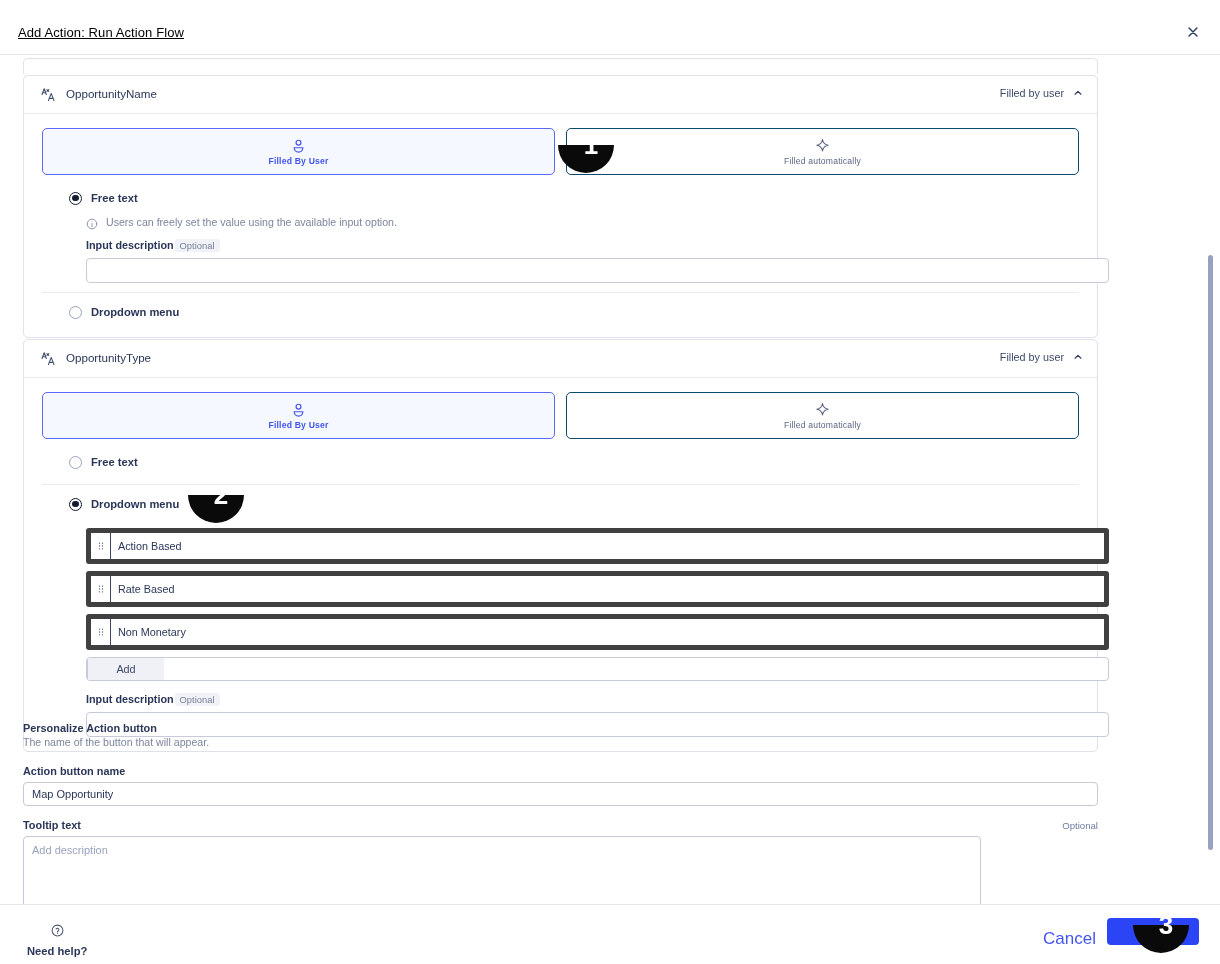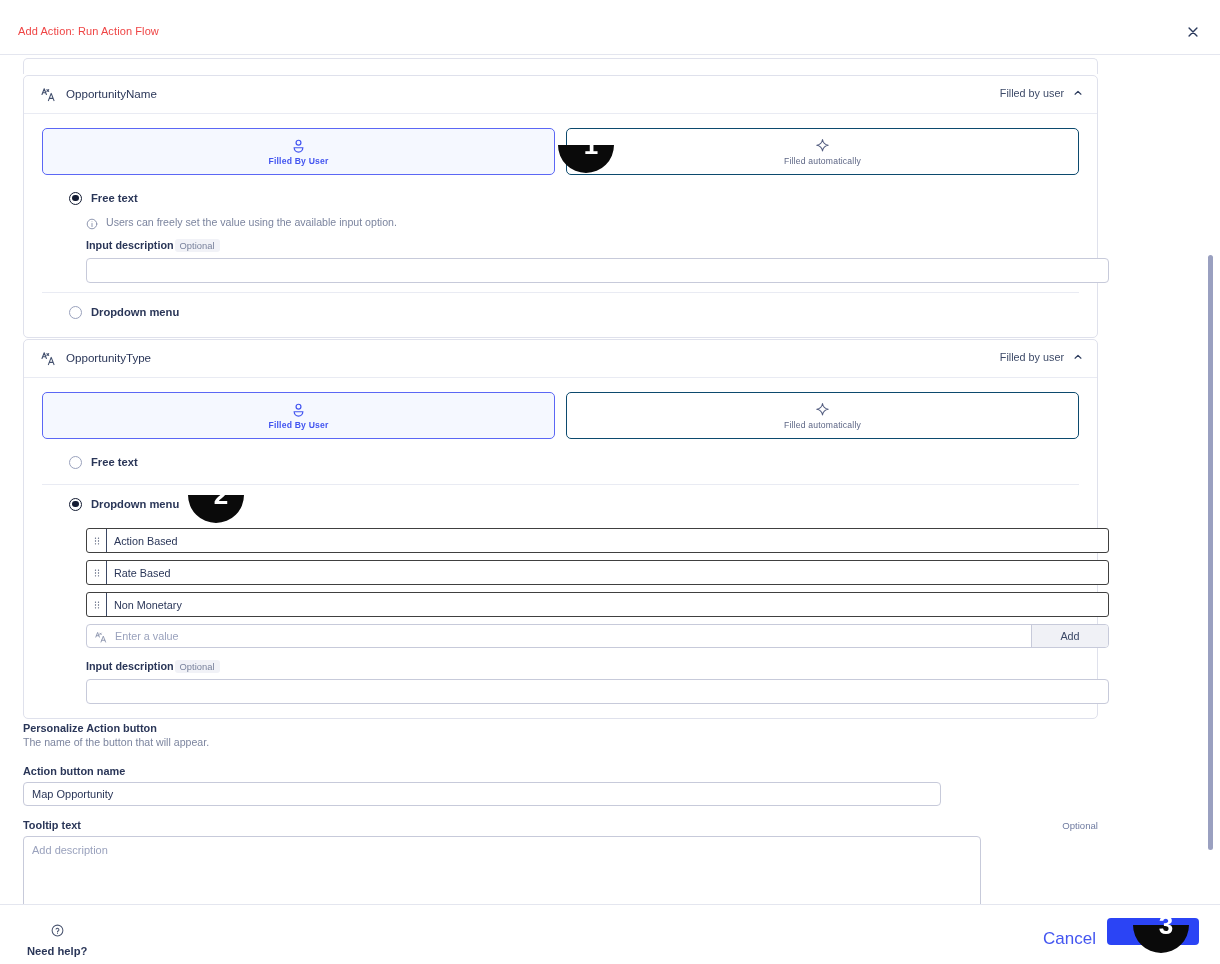--- a/index.html
+++ b/index.html
@@ -15,21 +15,21 @@
   .screen { position: relative; width: 1220px; height: 964px; background:#fff; }
 
   
   .modal-header {
     position: absolute; left:0; top:0; width:1220px; height:55px;
     border-bottom: 1px solid #e4e6ef;
     background:#fff;
   }
   .modal-title {
     position:absolute; left:18px; top:25px;
-    font-size: 11px; color:#ef4444; letter-spacing:0.1px;
+    font-size: 13px; color:#000000; letter-spacing:0.1px;text-decoration:underline;
   }
   .close-btn {
     position:absolute; right:17px; top:22px;
     width:20px; height:20px; cursor:pointer;
     display:flex; align-items:center; justify-content:center;
     color:#2b3a5c;
   }
   .close-btn svg { display:block; }
 
   
@@ -134,22 +134,22 @@
     width:1023px; font-family:inherit; font-size:11px;
     color:#2a3658; padding:0 8px; outline:none;
   }
   .txt-input::placeholder { color:#9aa2bd; }
 
   .divider { height:1px; background:#e9ebf3; margin:9px 18px 0 18px; }
 
   
   .opt-row {
     position:relative; display:flex; align-items:stretch;
-    margin:0 0 0 62px; width:1023px; height:25px;
-    border:1px solid #404040; border-radius:3px; background:#fff;
+    margin:0 0 0 62px; width:1023px; height:36px;
+    border:5px solid #404040; border-radius:3px; background:#fff;
   }
   .grip {
     width:20px; display:flex; align-items:center; justify-content:center;
     border-right:1px solid #3b4763; cursor:grab; color:#4a5570;
   }
   .opt-val {
     flex:1; display:flex; align-items:center; padding-left:7px;
     font-size:10.8px; color:#2a3658;
   }
 
@@ -170,21 +170,21 @@
   }
 
   
   .sect { position:absolute; left:23px; width:1075px; }
   .sect-title { font-size:10.9px; font-weight:700; color:#2a3658;margin-top:12px; }
   .sect-sub { font-size:10.6px; color:#7c859f; margin-top:2px; }
   .fld-label {
     font-size:10.9px; font-weight:700; color:#2a3658;
   }
   .wide-input {
-    display:block; width:918px; height:24px;
+    display:block; width:1075px; height:24px;
     border:1px solid #c7cada; border-radius:4px; background:#fff;
     font-family:inherit; font-size:11px; color:#2a3658;
     padding:0 8px; outline:none; margin-top:5px;
   }
   .wide-input::placeholder { color:#9aa2bd; }
   .opt-right { font-size:9.6px; color:#6f7ba0; }
   .ta {
     display:block; width:958px; height:80px; resize:vertical;
     border:1px solid #c7cada; border-radius:4px; background:#fff;
     font-family:inherit; font-size:11px; color:#2a3658;
@@ -419,30 +419,20 @@
                 <circle cx="2" cy="6" r="0.85"></circle>
                   <circle cx="6" cy="6" r="0.85"></circle>
                 <circle cx="2" cy="9.8" r="0.85"></circle>
                   <circle cx="6" cy="9.8" r="0.85"></circle>
               </svg>
             </span>
             <span class="opt-val">Non Monetary</span>
           </div>
 
           <div class="add-row">
-            <div class="add-in">
-              <span class="mode-ic">
-                <svg viewBox="0 0 16 16" width="13" height="13" fill="none" stroke="currentColor" stroke-width="1.1" stroke-linecap="round" stroke-linejoin="round">
-                  <path d="M1 7.5 L3.2 1.8 L5.4 7.5 M1.7 5.8 H4.7"></path>
-                  <path d="M7.4 13.6 L10.2 6.4 L13 13.6 M8.3 11.4 H12.1"></path>
-                  <path d="M5.9 2.6 L7.7 4.4 M7.7 2.6 L5.9 4.4"></path>
-                </svg>
-              </span>
-              <span class="add-ph">Enter a value</span>
-            </div>
             <div class="add-btn">Add</div>
           </div>
 
           <div class="lbl-row" style="margin-top:9px;">
             <span class="lbl-strong">Input description</span>
             <span class="lbl-opt">Optional</span>
           </div>
           <input class="txt-input" value="" style="">
           <div style="height:14px"></div>
         </div>

